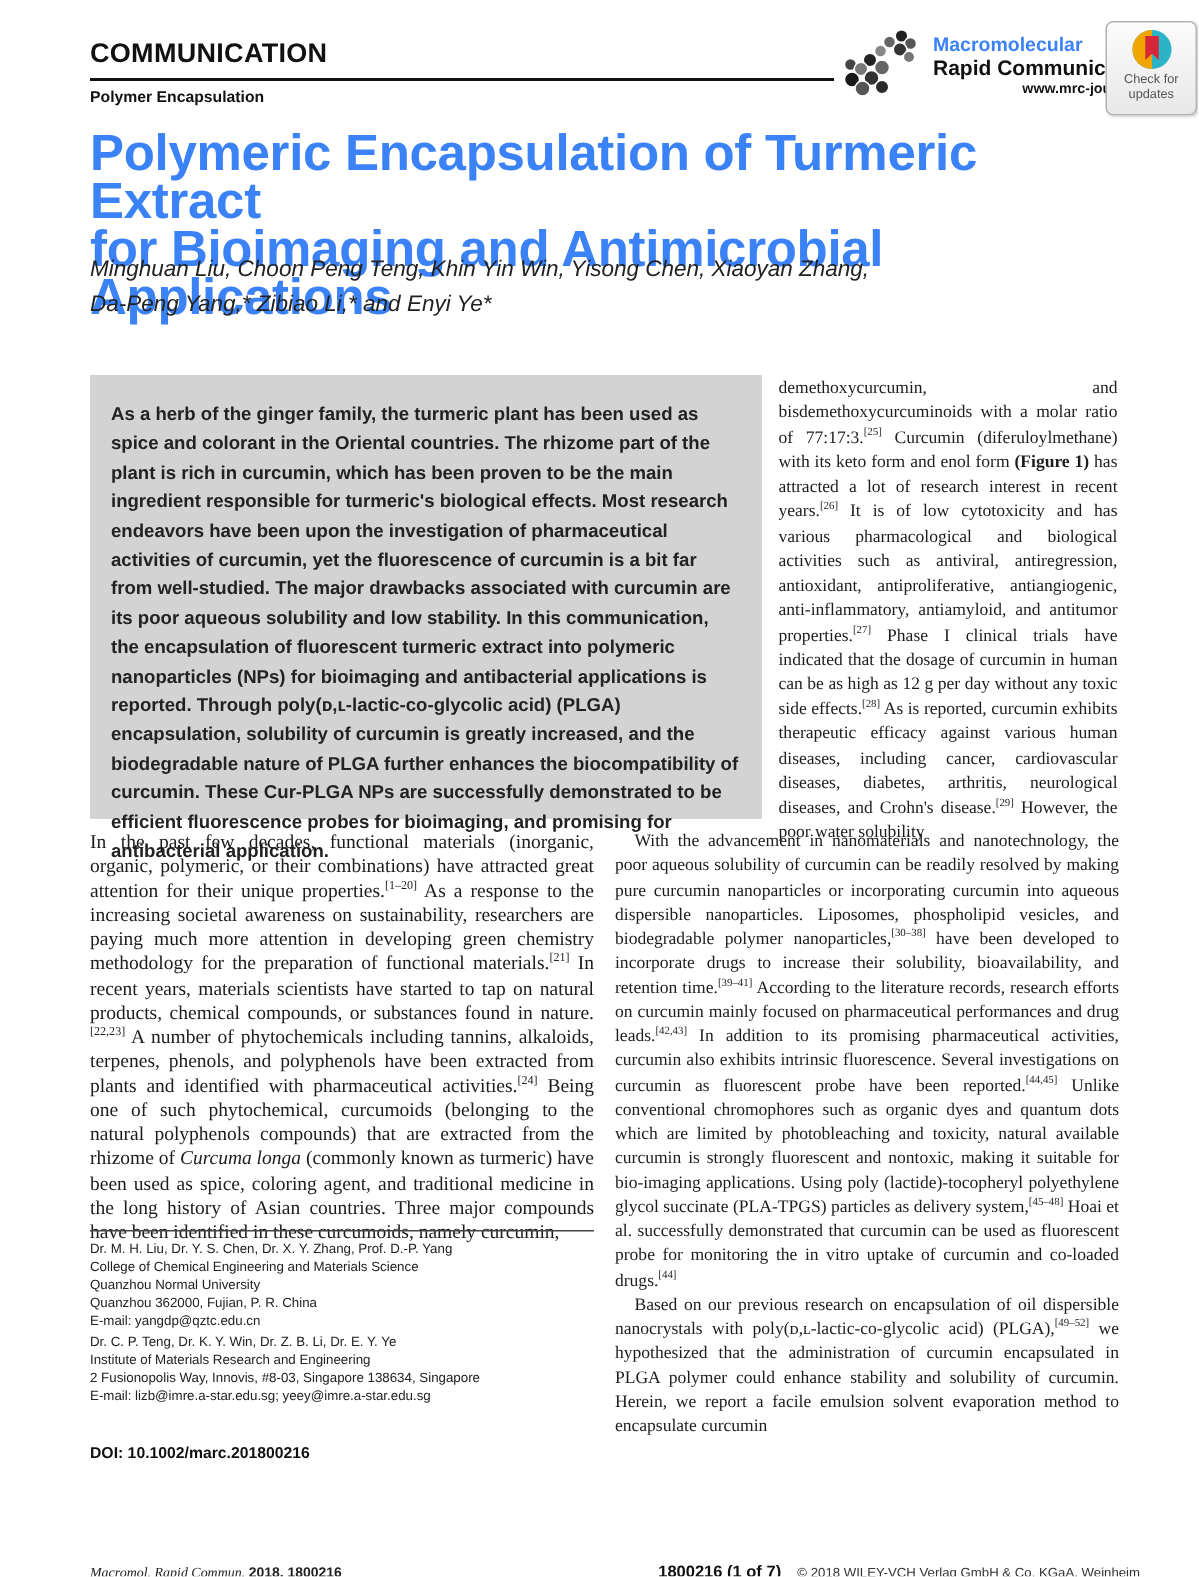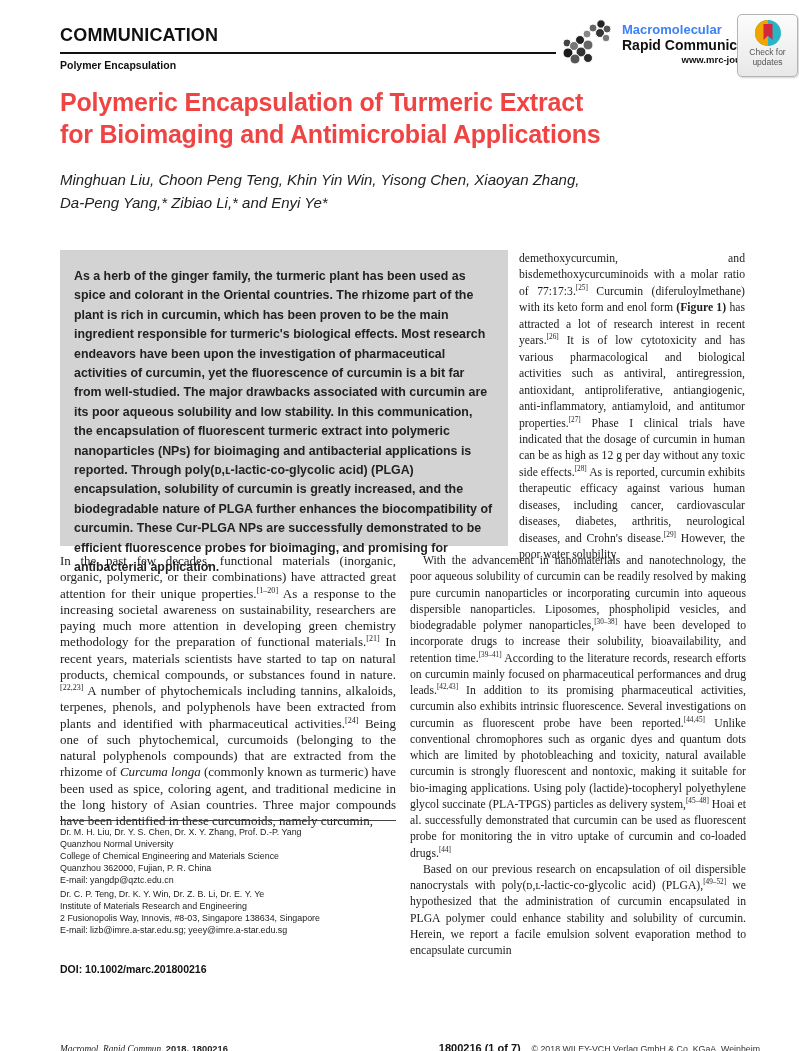--- a/index.html
+++ b/index.html
@@ -30,21 +30,21 @@
     border:1px solid #b3b3b3; border-radius:5px;
     background:linear-gradient(#fcfcfc,#e8e8e8);
     box-shadow:1px 1px 2px rgba(0,0,0,.18);
     text-align:center; z-index:5; cursor:pointer;
   }
   .badge svg { display:block; margin:3px auto 0; }
   .badge-text { font-size:8.5px; line-height:9.5px; color:#555; }
   
   .title {
     position:absolute; left:60px; top:86px; width:660px;
-    font-size:25px; font-weight:bold; line-height:32px; letter-spacing:-.2px; color:#ef4444;
+    font-size:34px; font-weight:bold; line-height:32px; letter-spacing:-.2px; color:#3b82f6;
   }
   .authors {
     position:absolute; left:60px; top:168px; width:660px;
     font-style:italic; font-size:15px; line-height:23px; color:#222;
   }
   
   .abstract-box {
     position:absolute; left:60px; top:250px; width:448px; height:296px;
     background:#d3d3d3; box-sizing:border-box; padding:17px 14px;
   }
@@ -148,22 +148,22 @@
   </div>
 
   <div class="right-col serif">
     <p class="indent">With the advancement in nanomaterials and nanotechnology, the poor aqueous solubility of curcumin can be readily resolved by making pure curcumin nanoparticles or incorporating curcumin into aqueous dispersible nanoparticles. Liposomes, phospholipid vesicles, and biodegradable polymer nanoparticles,<sup>[30–38]</sup> have been developed to incorporate drugs to increase their solubility, bioavailability, and retention time.<sup>[39–41]</sup> According to the literature records, research efforts on curcumin mainly focused on pharmaceutical performances and drug leads.<sup>[42,43]</sup> In addition to its promising pharmaceutical activities, curcumin also exhibits intrinsic fluorescence. Several investigations on curcumin as fluorescent probe have been reported.<sup>[44,45]</sup> Unlike conventional chromophores such as organic dyes and quantum dots which are limited by photobleaching and toxicity, natural available curcumin is strongly fluorescent and nontoxic, making it suitable for bio-imaging applications. Using poly (lactide)-tocopheryl polyethylene glycol succinate (PLA-TPGS) particles as delivery system,<sup>[45–48]</sup> Hoai et al. successfully demonstrated that curcumin can be used as fluorescent probe for monitoring the in vitro uptake of curcumin and co-loaded drugs.<sup>[44]</sup></p>
     <p class="indent">Based on our previous research on encapsulation of oil dispersible nanocrystals with poly(ᴅ,ʟ-lactic-co-glycolic acid) (PLGA),<sup>[49–52]</sup> we hypothesized that the administration of curcumin encapsulated in PLGA polymer could enhance stability and solubility of curcumin. Herein, we report a facile emulsion solvent evaporation method to encapsulate curcumin</p>
   </div>
 
   <div class="aff-rule"></div>
   <div class="aff-block aff-1">
     <div>Dr. M. H. Liu, Dr. Y. S. Chen, Dr. X. Y. Zhang, Prof. D.-P. Yang</div>
+    <div>College of Chemical Engineering and Materials Science</div>
     <div>Quanzhou Normal University</div>
-    <div>College of Chemical Engineering and Materials Science</div>
     <div>Quanzhou 362000, Fujian, P. R. China</div>
     <div>E-mail: yangdp@qztc.edu.cn</div>
   </div>
   <div class="aff-block aff-2">
     <div>Dr. C. P. Teng, Dr. K. Y. Win, Dr. Z. B. Li, Dr. E. Y. Ye</div>
     <div>Institute of Materials Research and Engineering</div>
     <div>2 Fusionopolis Way, Innovis, #8-03, Singapore 138634, Singapore</div>
     <div>E-mail: lizb@imre.a-star.edu.sg; yeey@imre.a-star.edu.sg</div>
   </div>
 

